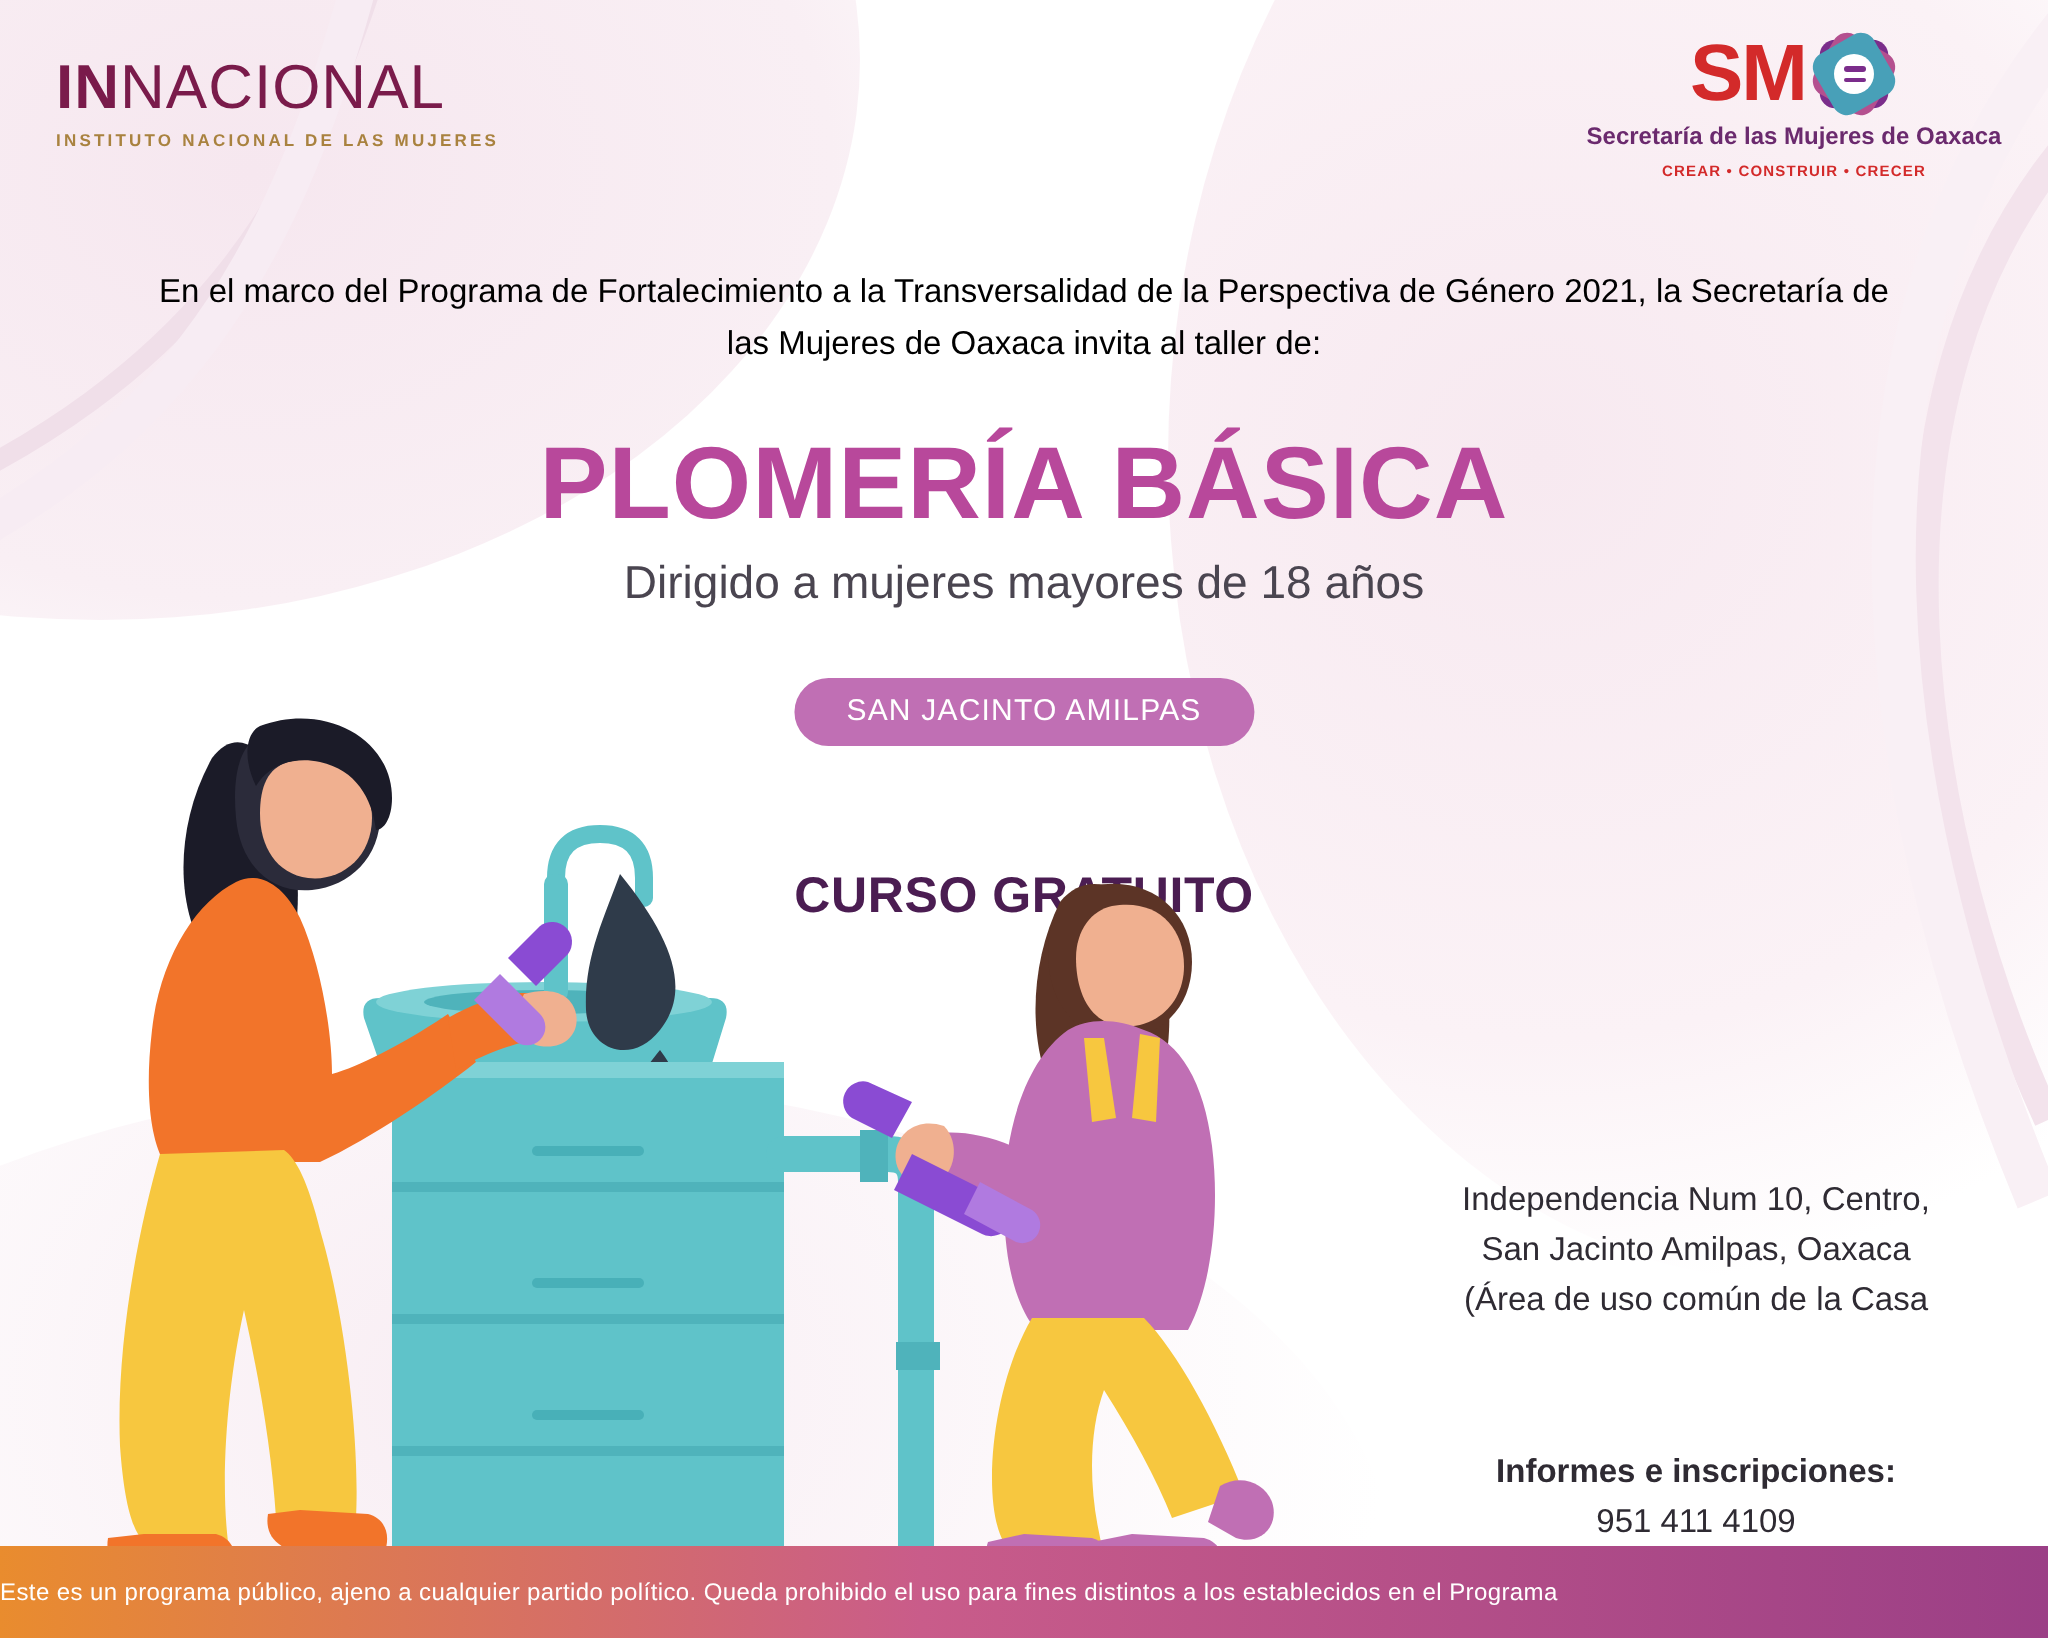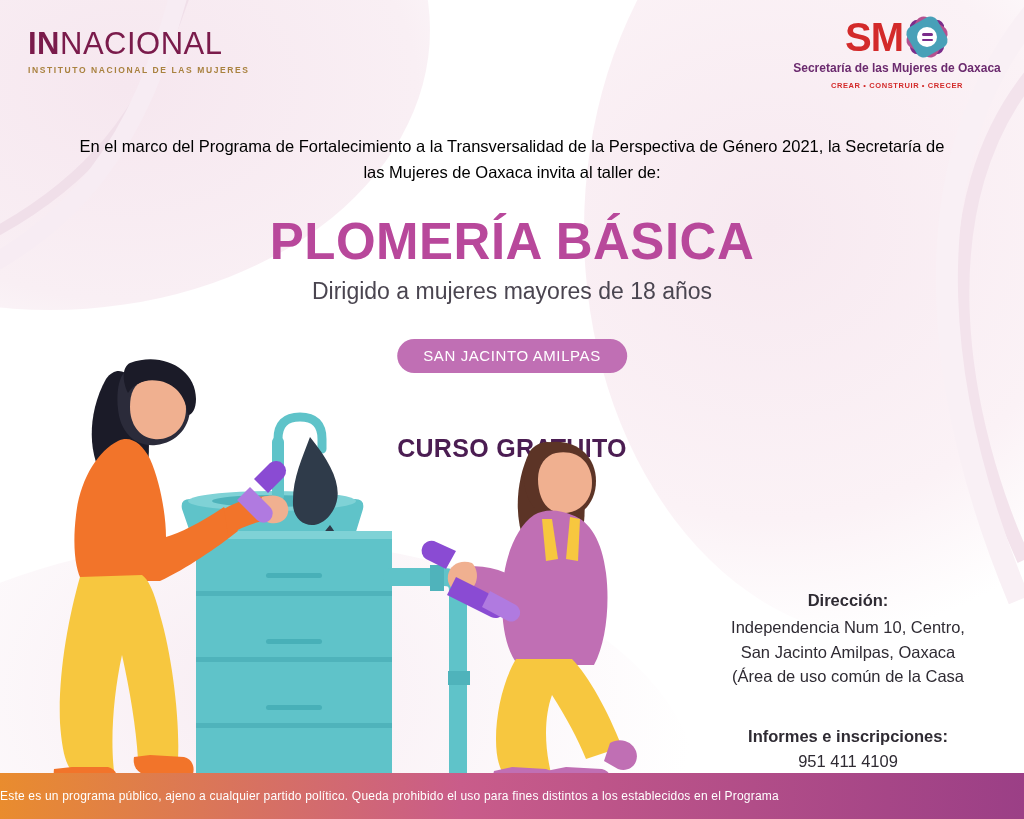--- a/index.html
+++ b/index.html
@@ -224,21 +224,20 @@
     </div>
   </div>
 
   <div class="intro">En el marco del Programa de Fortalecimiento a la Transversalidad de la Perspectiva de Género 2021, la Secretaría de las Mujeres de Oaxaca invita al taller de:</div>
   <div class="title">PLOMERÍA BÁSICA</div>
   <div class="subtitle">Dirigido a mujeres mayores de 18 años</div>
   <div class="pill">SAN JACINTO AMILPAS</div>
   <div class="free">CURSO GRATUITO</div>
 
   <div class="address">
-    <div class="h">Dirección:</div>
     <div>Independencia Num 10, Centro,</div>
     <div>San Jacinto Amilpas, Oaxaca</div>
     <div>(Área de uso común de la Casa</div>
   </div>
 
   <div class="contact">
     <div class="h">Informes e inscripciones:</div>
     <div>951 411 4109</div>
   </div>
 

